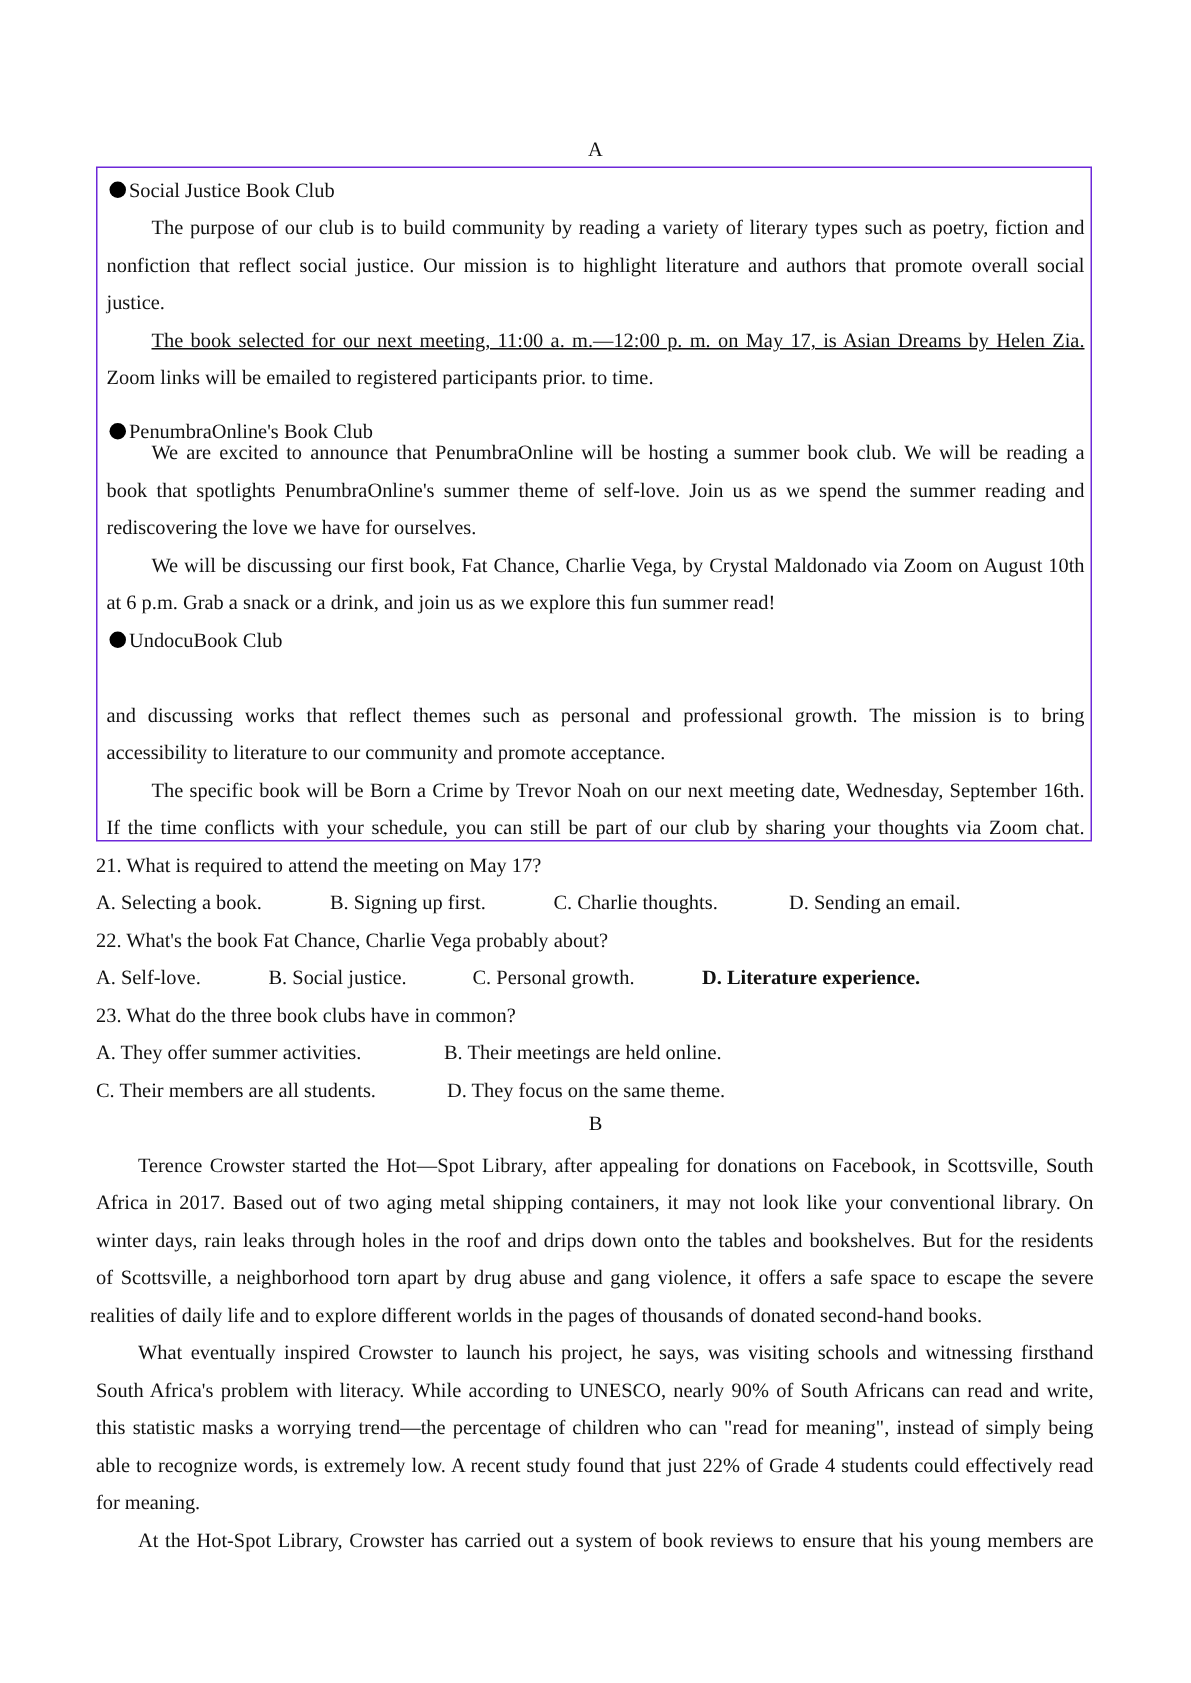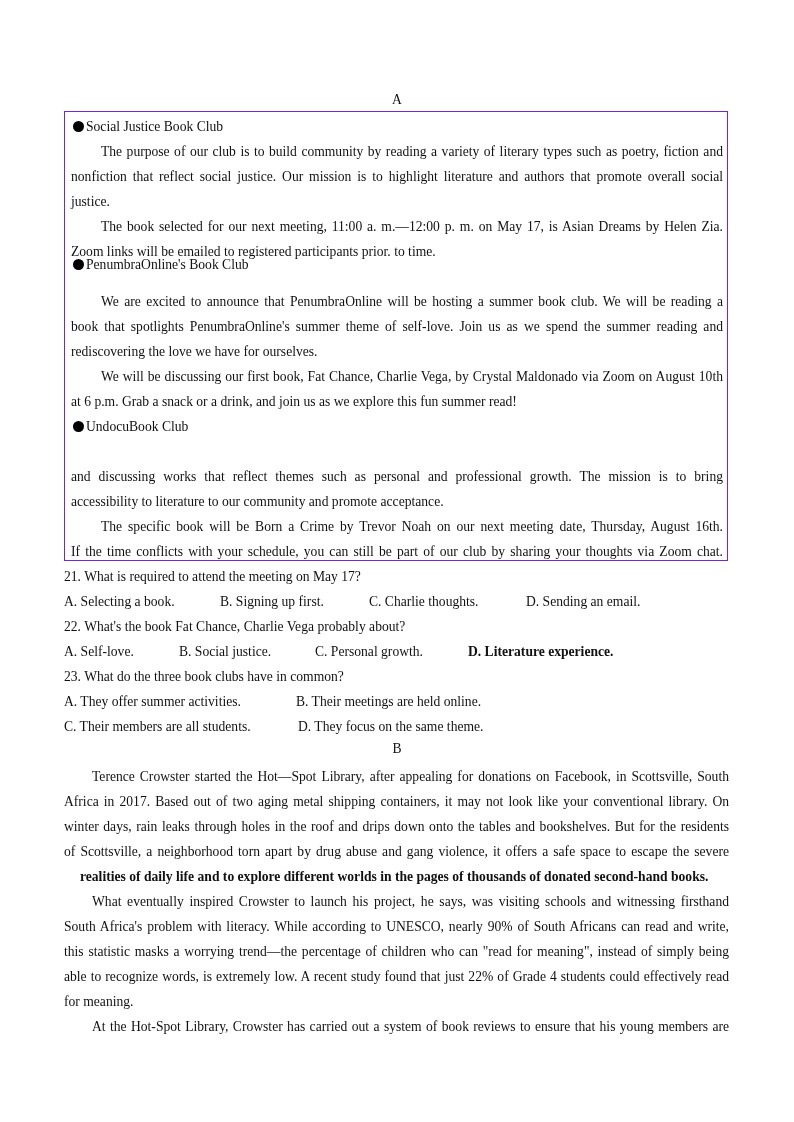--- a/index.html
+++ b/index.html
@@ -22,34 +22,34 @@
 <body>
 
 <div class="sec-label" style="top:92px;">A</div>
 
 <div class="box">
 
   <div class="line" style="left:8px; top:2px;"><span class="bullet"></span><span>Social Justice Book Club</span></div>
   <div class="line just" style="left:36px; width:622px; top:27px;">The purpose of our club is to build community by reading a variety of literary types such as poetry, fiction and</div>
   <div class="line just" style="left:6px; width:652px; top:52px;">nonfiction that reflect social justice. Our mission is to highlight literature and authors that promote overall social</div>
   <div class="line" style="left:6px; top:77px;">justice.</div>
-  <div class="line just" style="left:36px; width:622px; top:102px;">The book selected for our next meeting, 11:00 a. m.—12:00 p. m. on May 17, is Asian Dreams by Helen Zia.</div>
+  <div class="line just" style="left:36px; width:622px; top:102px;text-decoration:underline;">The book selected for our next meeting, 11:00 a. m.—12:00 p. m. on May 17, is Asian Dreams by Helen Zia.</div>
   <div class="line" style="left:6px; top:127px;">Zoom links will be emailed to registered participants prior. to time.</div>
 
-  <div class="line" style="left:8px; top:140px;"><span class="bullet"></span><span>PenumbraOnline's Book Club</span></div>
+  <div class="line" style="left:8px; top:163px;"><span class="bullet"></span><span>PenumbraOnline's Book Club</span></div>
   <div class="line just" style="left:36px; width:622px; top:177px;">We are excited to announce that PenumbraOnline will be hosting a summer book club. We will be reading a</div>
   <div class="line just" style="left:6px; width:652px; top:202px;">book that spotlights PenumbraOnline's summer theme of self-love. Join us as we spend the summer reading and</div>
   <div class="line" style="left:6px; top:227px;">rediscovering the love we have for ourselves.</div>
   <div class="line just" style="left:36px; width:622px; top:252px;">We will be discussing our first book, Fat Chance, Charlie Vega, by Crystal Maldonado via Zoom on August 10th</div>
   <div class="line" style="left:6px; top:277px;">at 6 p.m. Grab a snack or a drink, and join us as we explore this fun summer read!</div>
 
   <div class="line" style="left:8px; top:302px;"><span class="bullet"></span><span>UndocuBook Club</span></div>
   <div class="line just" style="left:6px; width:652px; top:352px;">and discussing works that reflect themes such as personal and professional growth. The mission is to bring</div>
   <div class="line" style="left:6px; top:377px;">accessibility to literature to our community and promote acceptance.</div>
-  <div class="line just" style="left:36px; width:622px; top:402px;">The specific book will be Born a Crime by Trevor Noah on our next meeting date, Thursday, August 16th.</div>
+  <div class="line just" style="left:36px; width:622px; top:402px;">The specific book will be Born a Crime by Trevor Noah on our next meeting date, Wednesday, September 16th.</div>
   <div class="line just" style="left:6px; width:652px; top:427px;">If the time conflicts with your schedule, you can still be part of our club by sharing your thoughts via Zoom chat.</div>
 </div>
 
 <div class="line" style="left:64px; top:564px;">21. What is required to attend the meeting on May 17?</div>
 <div class="opt" style="left:64px; top:589px;">A. Selecting a book.</div>
 <div class="opt" style="left:220px; top:589px;">B. Signing up first.</div>
 <div class="opt" style="left:369px; top:589px;">C. Charlie thoughts.</div>
 <div class="opt" style="left:526px; top:589px;">D. Sending an email.</div>
 
 <div class="line" style="left:64px; top:614px;">22. What's the book Fat Chance, Charlie Vega probably about?</div>
@@ -62,19 +62,19 @@
 <div class="opt" style="left:64px; top:689px;">A. They offer summer activities.</div>
 <div class="opt" style="left:296px; top:689px;">B. Their meetings are held online.</div>
 <div class="opt" style="left:64px; top:714px;">C. Their members are all students.</div>
 <div class="opt" style="left:298px; top:714px;">D. They focus on the same theme.</div>
 
 <div class="sec-label" style="top:741px;">B</div>
 <div class="line just" style="left:92px; width:637px; top:764px;">Terence Crowster started the Hot—Spot Library, after appealing for donations on Facebook, in Scottsville, South</div>
 <div class="line just" style="left:64px; width:665px; top:789px;">Africa in 2017. Based out of two aging metal shipping containers, it may not look like your conventional library. On</div>
 <div class="line just" style="left:64px; width:665px; top:814px;">winter days, rain leaks through holes in the roof and drips down onto the tables and bookshelves. But for the residents</div>
 <div class="line just" style="left:64px; width:665px; top:839px;">of Scottsville, a neighborhood torn apart by drug abuse and gang violence, it offers a safe space to escape the severe</div>
-<div class="line" style="left:80px; top:864px;font-weight:bold;">realities of daily life and to explore different worlds in the pages of thousands of donated second-hand books.</div>
+<div class="line" style="left:60px; top:864px;">realities of daily life and to explore different worlds in the pages of thousands of donated second-hand books.</div>
 <div class="line just" style="left:92px; width:637px; top:889px;">What eventually inspired Crowster to launch his project, he says, was visiting schools and witnessing firsthand</div>
 <div class="line just" style="left:64px; width:665px; top:914px;">South Africa's problem with literacy. While according to UNESCO, nearly 90% of South Africans can read and write,</div>
 <div class="line just" style="left:64px; width:665px; top:939px;">this statistic masks a worrying trend—the percentage of children who can "read for meaning", instead of simply being</div>
 <div class="line just" style="left:64px; width:665px; top:964px;">able to recognize words, is extremely low. A recent study found that just 22% of Grade 4 students could effectively read</div>
 <div class="line" style="left:64px; top:989px;">for meaning.</div>
 <div class="line just" style="left:92px; width:637px; top:1014px;">At the Hot-Spot Library, Crowster has carried out a system of book reviews to ensure that his young members are</div>
 
 </body></html>

